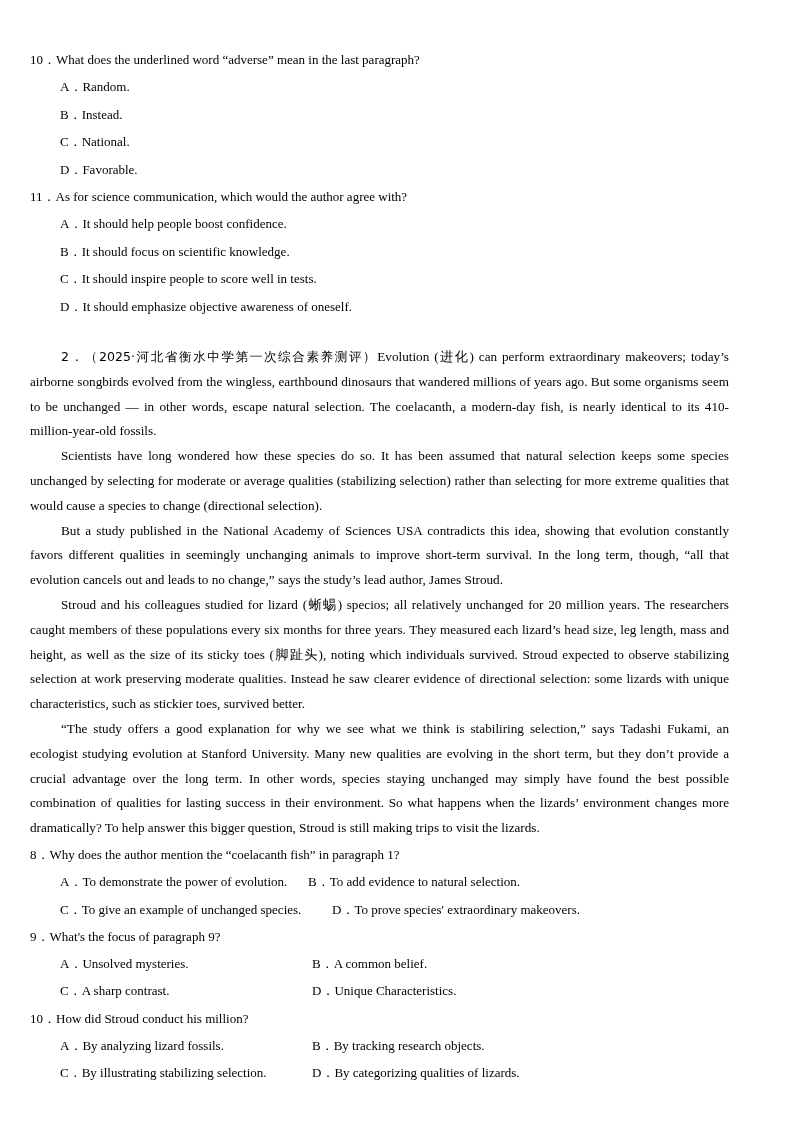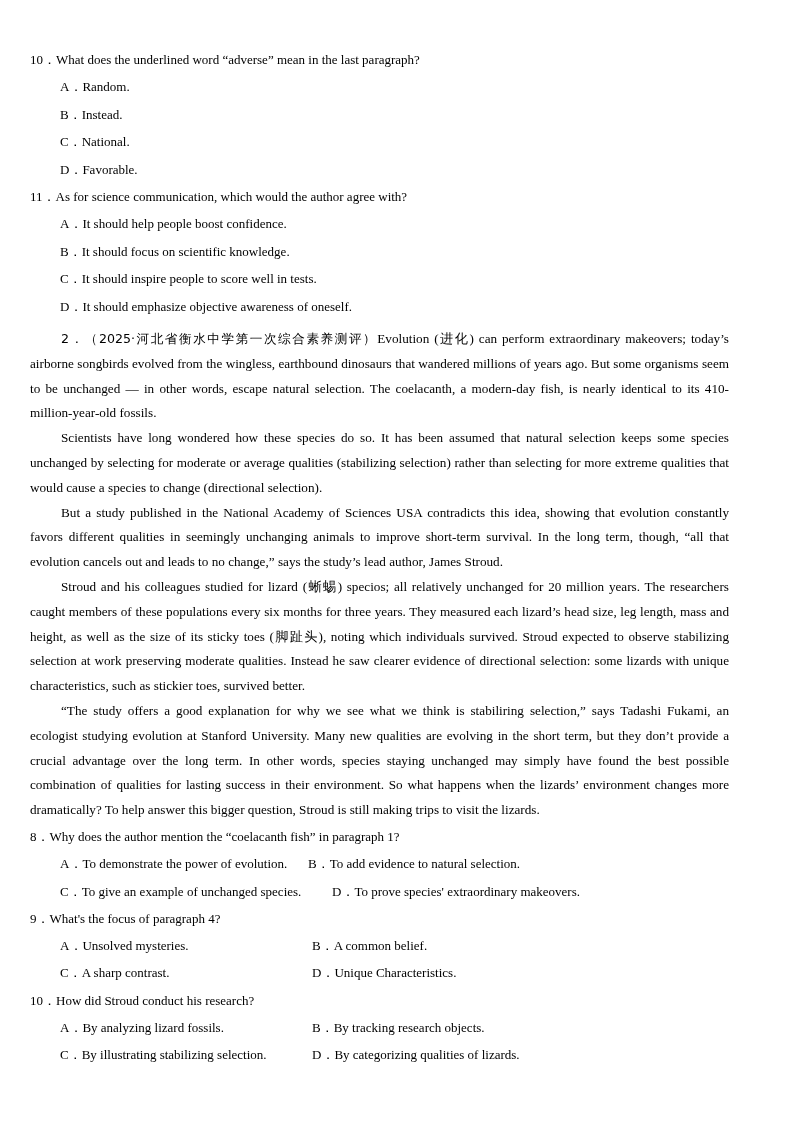--- a/index.html
+++ b/index.html
@@ -49,21 +49,21 @@
     font-size: 13.2px;
     line-height: 24.8px;
     text-align: justify;
     text-justify: inter-word;
     text-indent: 31px;
     margin: 0;
     width: 699px;
     hyphens: none;
   }
   .para.first {
-    margin-top: 3px;
+    margin-top: 21px;
   }
 
   
   .optrow {
     font-size: 13.0px;
     line-height: 27.3px;
     position: relative;
     height: 27.3px;
     white-space: nowrap;
   }
@@ -154,33 +154,33 @@
       <div class="optrow">
         <span class="col-a"><span>A．</span><span>To demonstrate the power of evolution.</span></span>
         <span class="col-b" style="left:278px"><span>B．</span><span>To add evidence to natural selection.</span></span>
       </div>
       <div class="optrow">
         <span class="col-a"><span>C．</span><span>To give an example of unchanged species.</span></span>
         <span class="col-b" style="left:302px"><span>D．</span><span>To prove species' extraordinary makeovers.</span></span>
       </div>
 
       <div class="qline">
-        <span class="qnum">9．</span><span>What's the focus of paragraph 4?</span>
+        <span class="qnum">9．</span><span>What's the focus of paragraph 9?</span>
       </div>
       <div class="optrow">
         <span class="col-a"><span>A．</span><span>Unsolved mysteries.</span></span>
         <span class="col-b" style="left:282px"><span>B．</span><span>A common belief.</span></span>
       </div>
       <div class="optrow">
         <span class="col-a"><span>C．</span><span>A sharp contrast.</span></span>
         <span class="col-b" style="left:282px"><span>D．</span><span>Unique Characteristics.</span></span>
       </div>
 
       <div class="qline">
-        <span class="qnum">10．</span><span>How did Stroud conduct his research?</span>
+        <span class="qnum">10．</span><span>How did Stroud conduct his million?</span>
       </div>
       <div class="optrow">
         <span class="col-a"><span>A．</span><span>By analyzing lizard fossils.</span></span>
         <span class="col-b" style="left:282px"><span>B．</span><span>By tracking research objects.</span></span>
       </div>
       <div class="optrow">
         <span class="col-a"><span>C．</span><span>By illustrating stabilizing selection.</span></span>
         <span class="col-b" style="left:282px"><span>D．</span><span>By categorizing qualities of lizards.</span></span>
       </div>
     </div>

